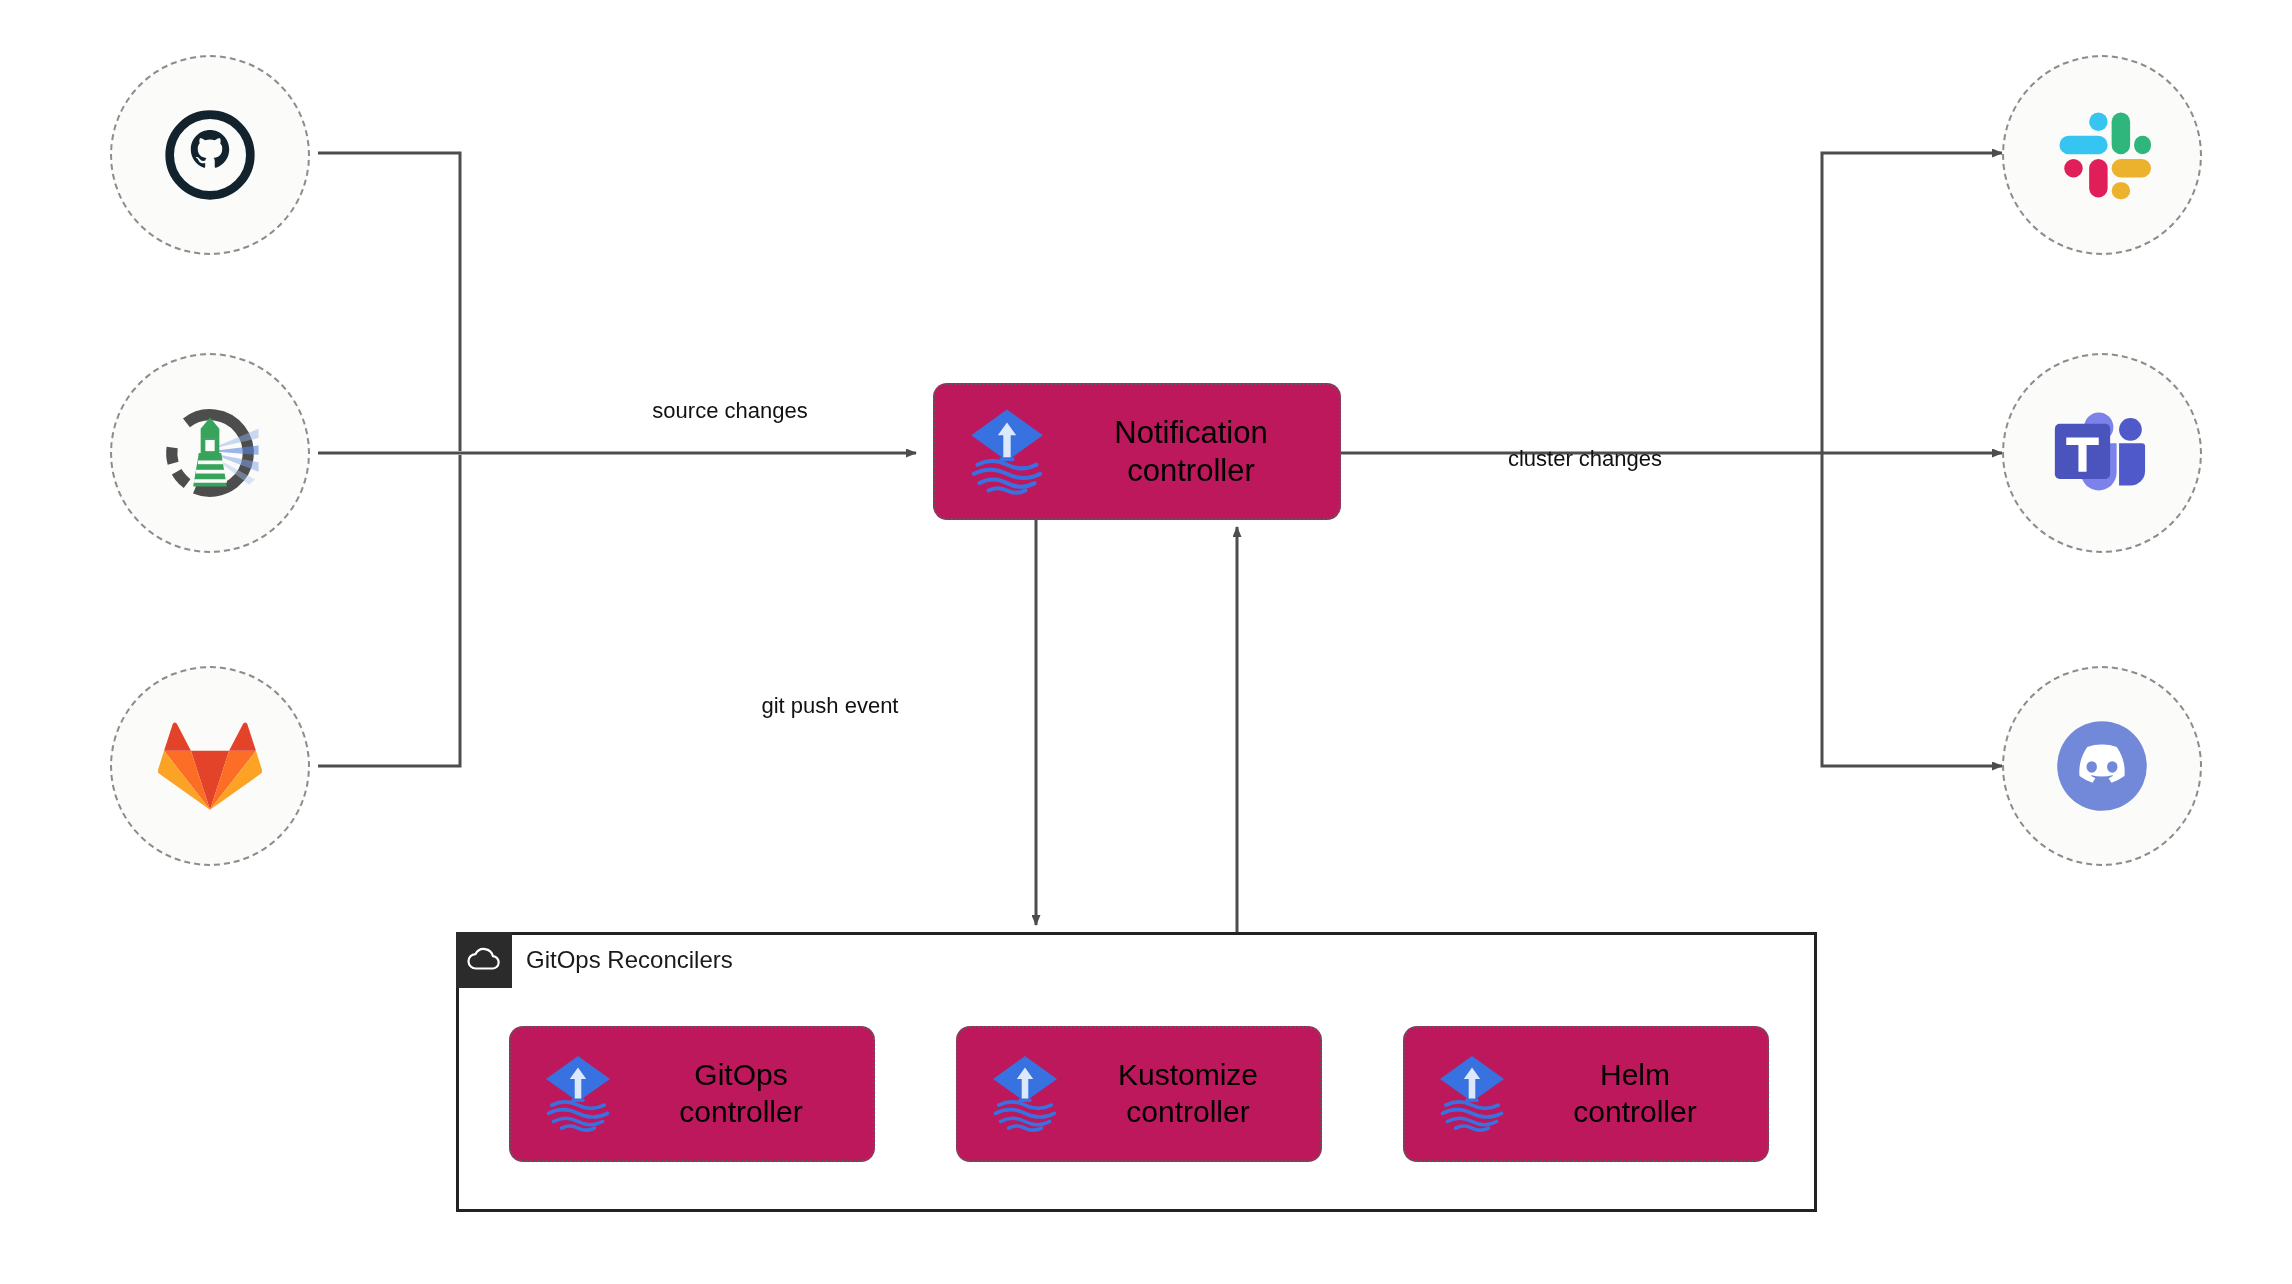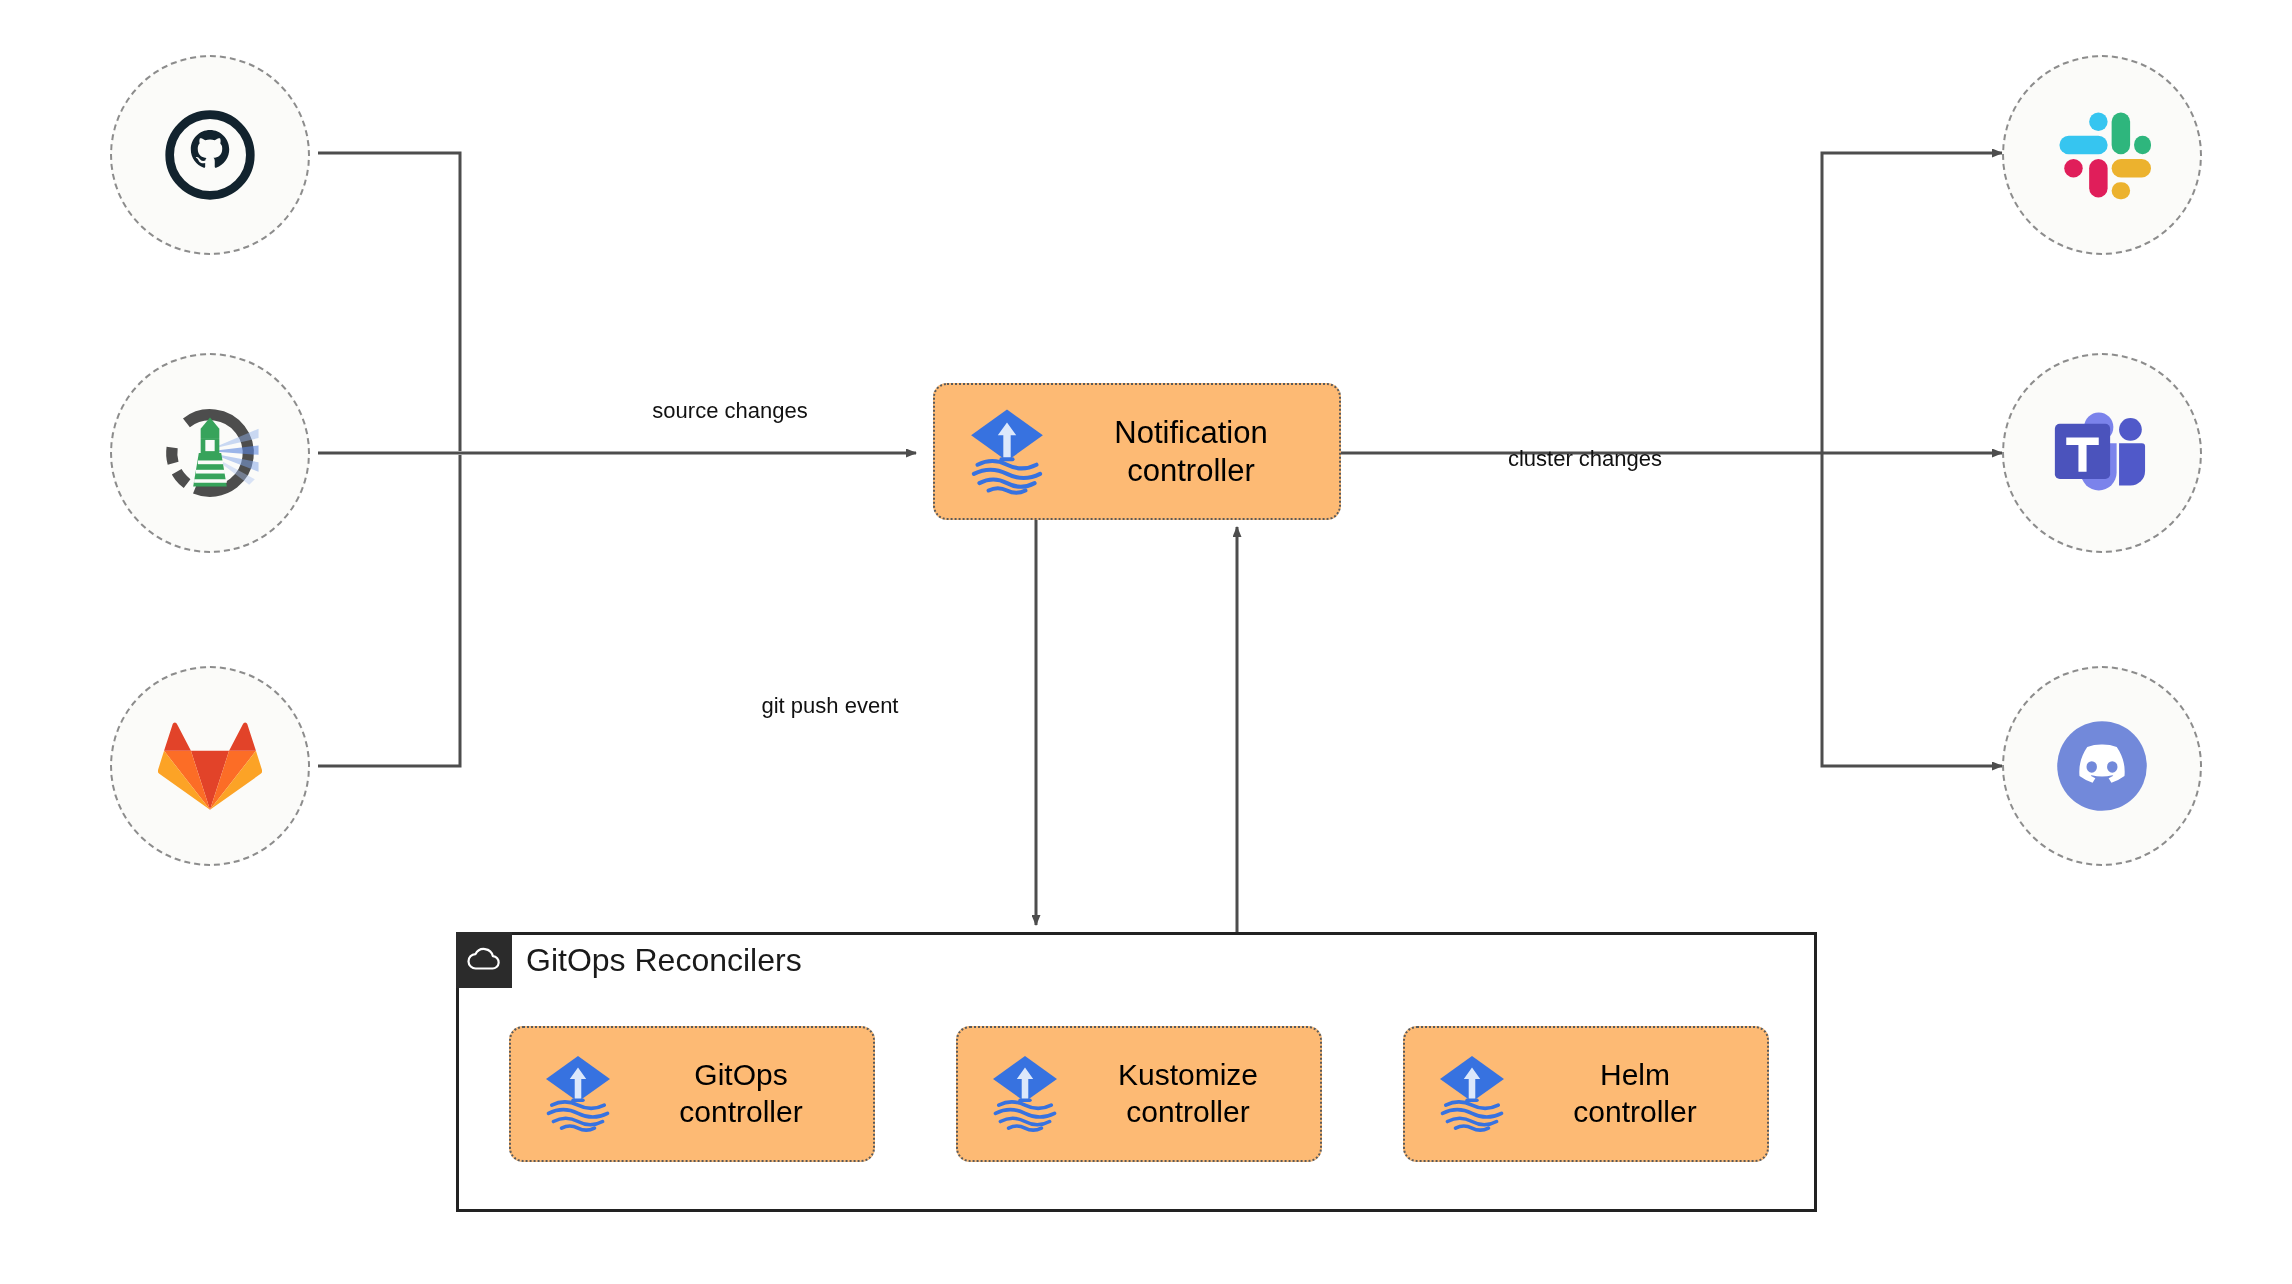--- a/index.html
+++ b/index.html
@@ -36,21 +36,21 @@
     box-sizing: border-box;
     display: flex;
     align-items: center;
     justify-content: center;
   }
 
   
   .ctrl {
     position: absolute;
     box-sizing: border-box;
-    background: #fdba74;
+    background: #be185d;
     border: 2px dotted #5a5a5a;
     border-radius: 14px;
     display: flex;
     align-items: center;
     justify-content: flex-start;
   }
   .ctrl .ctrl-icon {
     flex: 0 0 auto;
     margin-left: 26px;
     margin-right: 8px;
@@ -95,21 +95,21 @@
     width: 56px;
     height: 56px;
     background: #2b2b2b;
     display: flex;
     align-items: center;
     justify-content: center;
     box-sizing: border-box;
   }
   #gitops-title {
     margin-left: 14px;
-    font-size: 32px;
+    font-size: 24px;
     color: #1a1a1a;
     white-space: nowrap;
   }
 
   
   .edge-label {
     position: absolute;
     font-size: 22px;
     color: #111111;
     white-space: nowrap;

